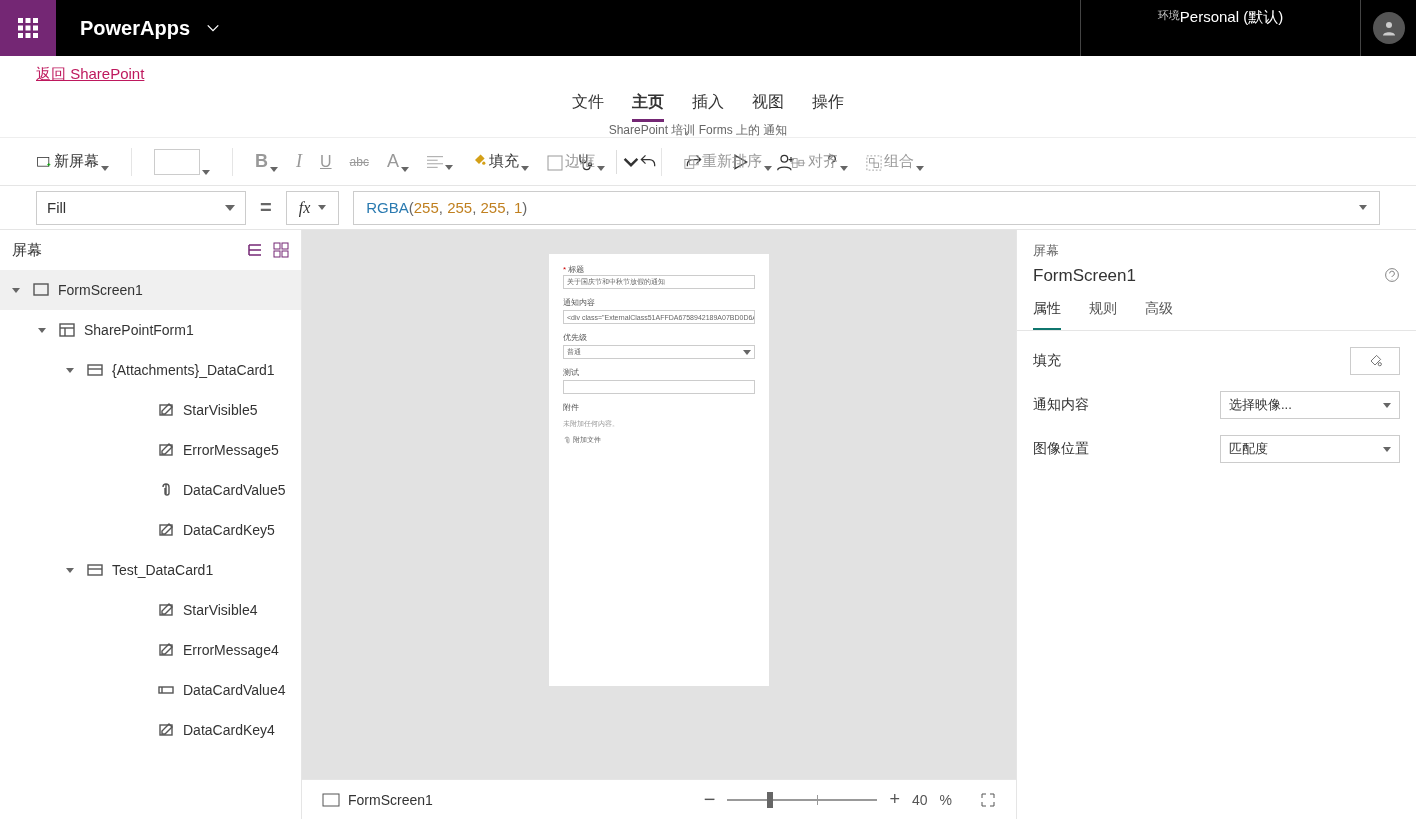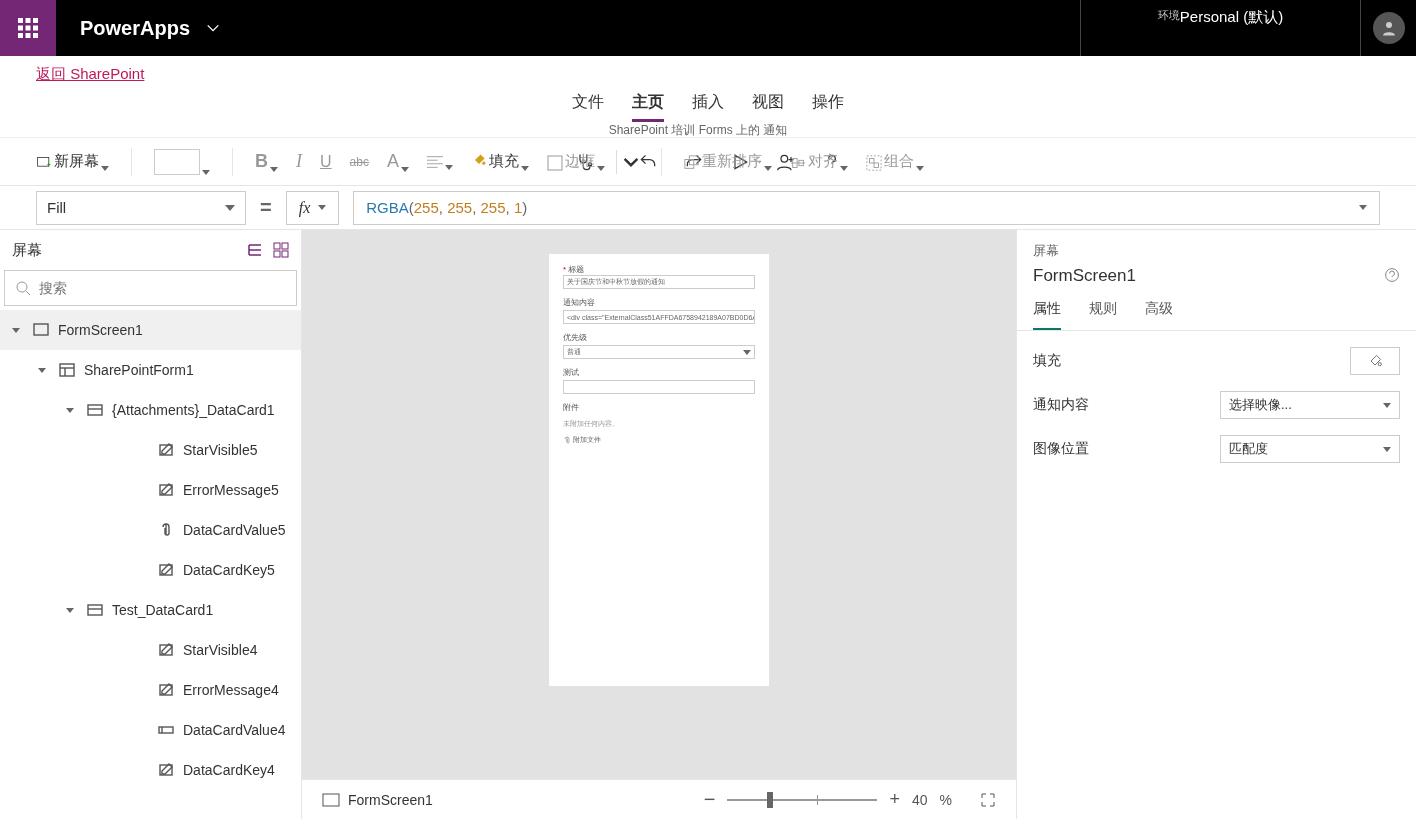--- a/index.html
+++ b/index.html
@@ -318,27 +318,20 @@
             <line x1="2" y1="13" x2="8" y2="13"></line>
           </svg>
         <svg viewBox="0 0 16 16" stroke="#999" fill="none">
             <rect x="1" y="1" width="6" height="6"></rect>
             <rect x="9" y="1" width="6" height="6"></rect>
             <rect x="1" y="9" width="6" height="6"></rect>
             <rect x="9" y="9" width="6" height="6"></rect>
           </svg>
       </div>
     </div>
-    <div class="tree-search">
-      <svg viewBox="0 0 16 16">
-          <circle cx="7" cy="7" r="5"></circle>
-          <line x1="11" y1="11" x2="15" y2="15"></line>
-        </svg>
-      <input type="text" placeholder="搜索" style="">
-    </div>
     <div class="tree-body" id="tree-body">
         <div class="tree-item pad-1 selected">
           <span class="tree-chevron">
             <span class="chev-down-tree"></span>
           </span>
           <span class="tree-icon">
             <svg viewBox="0 0 16 16">
               <rect x="1" y="2" width="14" height="11"></rect>
             </svg>
           </span>

